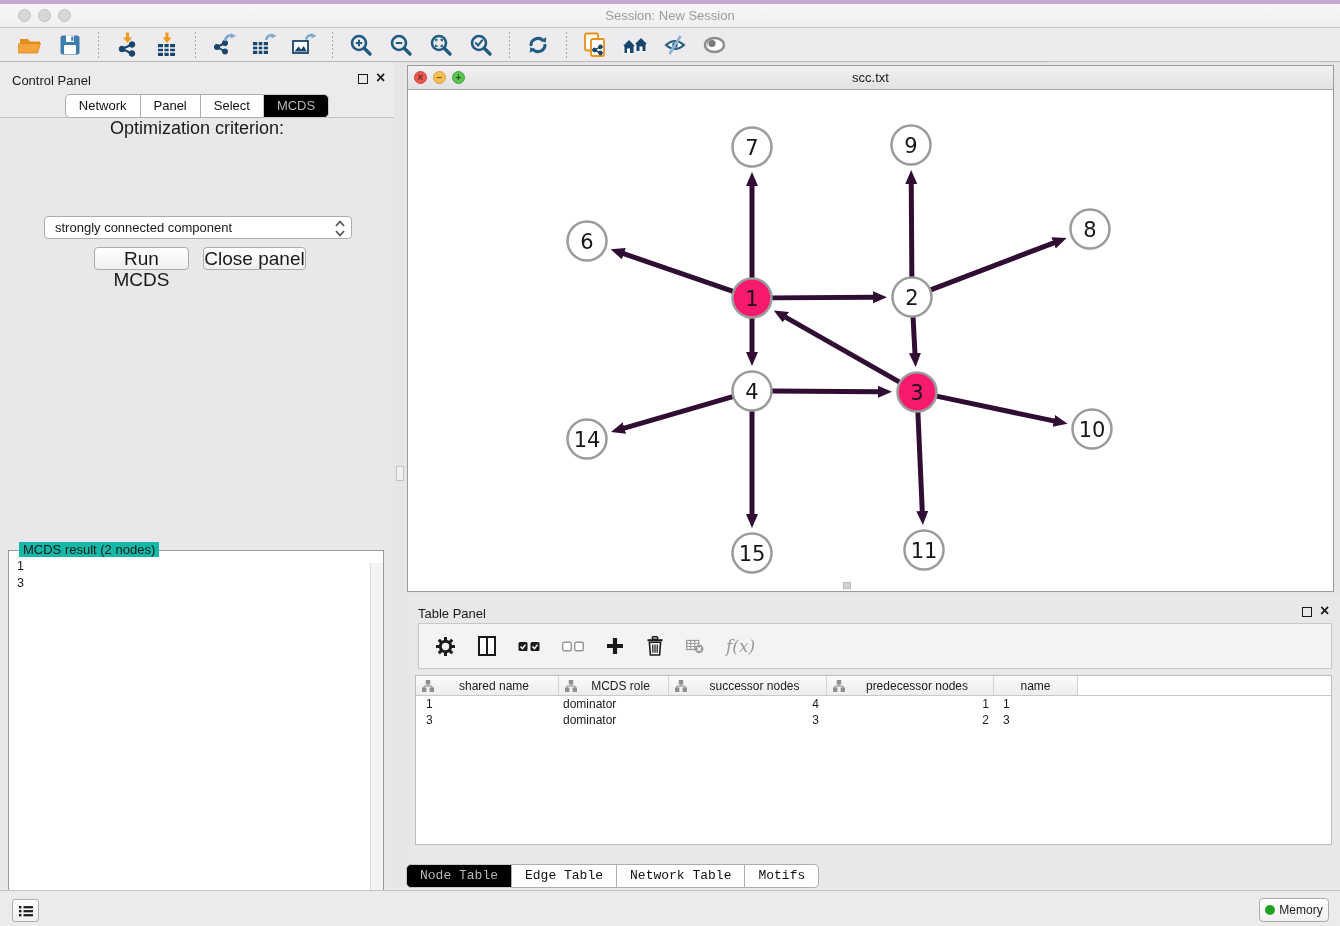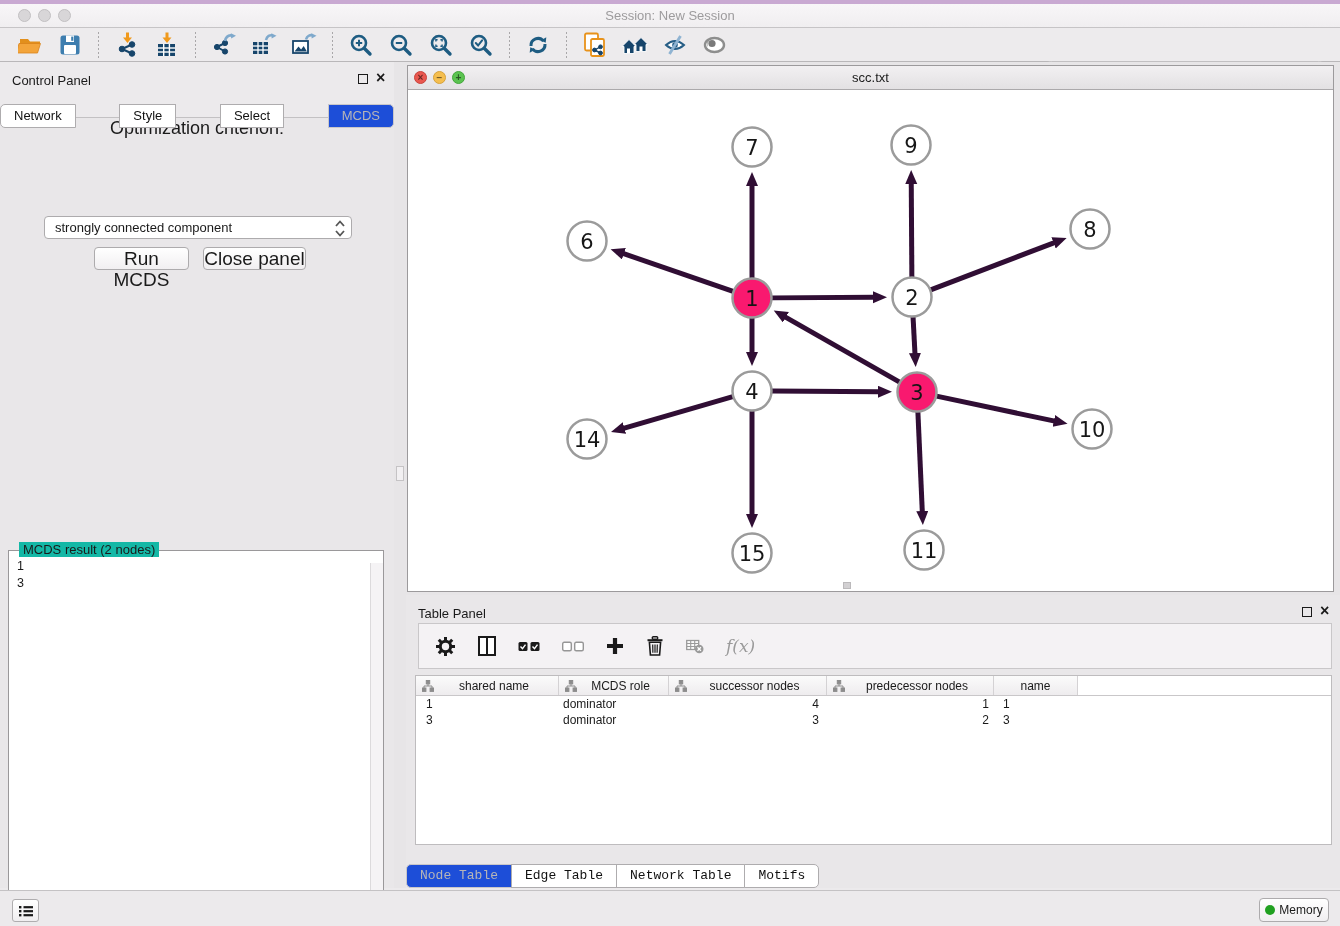--- a/index.html
+++ b/index.html
@@ -20,25 +20,25 @@
   #search-wrap { position:absolute; right:10px; top:33px; width:290px; height:23px; background:#fff; border:1px solid #C2C0C2; border-radius:12px; }
   #search-input { position:absolute; left:26px; top:1px; width:255px; height:19px; border:none; outline:none; font-size:12px; background:transparent; }
   #search-wrap svg { position:absolute; left:7px; top:4px; }
 
   
   #control-panel { left:0; top:62px; width:394px; height:826px; background:#ECEAEC; }
   #cp-header { position:relative; height:34px;text-align:center; }
   #cp-title, .panel-title { font-size:13px; color:#1A1A1A; position:absolute; left:12px; top:11px; }
   .float-icon { position:absolute; top:12px; width:10px; height:10px; border:1.5px solid #1A1A1A; }
   .close-icon { position:absolute; top:6px; font-size:16px; font-weight:bold; color:#1A1A1A; line-height:20px; }
-  #cp-tabs { position:absolute; top:32px; left:0; width:100%; display:flex; justify-content:space-between; z-index:2;margin-top:10px; }
+  #cp-tabs { position:absolute; top:32px; left:0; width:100%; display:flex; justify-content:center; z-index:2; }
   .tab { padding:3px 13px 4px; background:#FFF; border:1px solid #AEACAE; font-size:13px; color:#111; margin-left:-1px; }
   .tab:first-child { border-radius:5px 0 0 5px; margin-left:0; }
   .tab:last-child { border-radius:0 5px 5px 0; }
-  .tab.sel { background:#1d4ed8; color:#B7B5B7; border-color:#C9C7C9; }
+  .tab.sel { background:#000000; color:#B7B5B7; border-color:#C9C7C9; }
   #cp-body { position:absolute; top:55px; left:0; width:394px; height:771px; background:#E9E7E9; border-top:1px solid #C3C1C3; }
   #opt-label { display:block; text-align:center; font-size:18px; }
   #opt-select { position:absolute; left:44px; top:98px; width:308px; height:23px; background:#FFF; border:1px solid #ADABAD; border-radius:4px; font-size:13px; line-height:21px; padding-left:10px; }
   #opt-select svg { position:absolute; right:5px; top:3px; }
   .btn { position:absolute; top:129px; height:23px; background:linear-gradient(#FFFFFF,#F1EFF1); border:1px solid #ADABAD; border-radius:4px; font-size:19px; text-align:center; line-height:21px; }
   #run-btn { left:94px; width:95px; }
   #closep-btn { left:203px; width:103px; }
   #result-box { position:absolute; left:8px; top:432px; width:376px; height:377px; background:#FFF; border:1px solid #9A989A; }
   #result-legend { position:absolute; left:10px; top:-9px; background:#14b8a6; padding:0 4px; font-size:13px; }
   #result-list { position:absolute; left:8px; top:7px; font-size:12.5px; line-height:17px; }
@@ -262,21 +262,21 @@
 <div class="abs" id="split-handle"></div>
 
 <div class="abs" id="control-panel">
   <div id="cp-header">
     <span id="cp-title">Control Panel</span>
     <span class="float-icon" style="left:358px"></span>
     <span class="close-icon" style="left:376px">×</span>
   </div>
   <div id="cp-tabs">
       <div class="tab">Network</div>
-      <div class="tab">Style</div>
+      <div class="tab">Panel</div>
       <div class="tab">Select</div>
       <div class="tab sel">MCDS</div>
     </div>
   <div id="cp-body">
     <span id="opt-label">Optimization criterion:</span>
     <div id="opt-select">
       <span>strongly connected component</span>
       <svg width="12" height="17">
           <path d="M2,6 L6,1.5 L10,6" stroke="#555" stroke-width="1.8" fill="none"></path>
           <path d="M2,11 L6,15.5 L10,11" stroke="#555" stroke-width="1.8" fill="none"></path>

